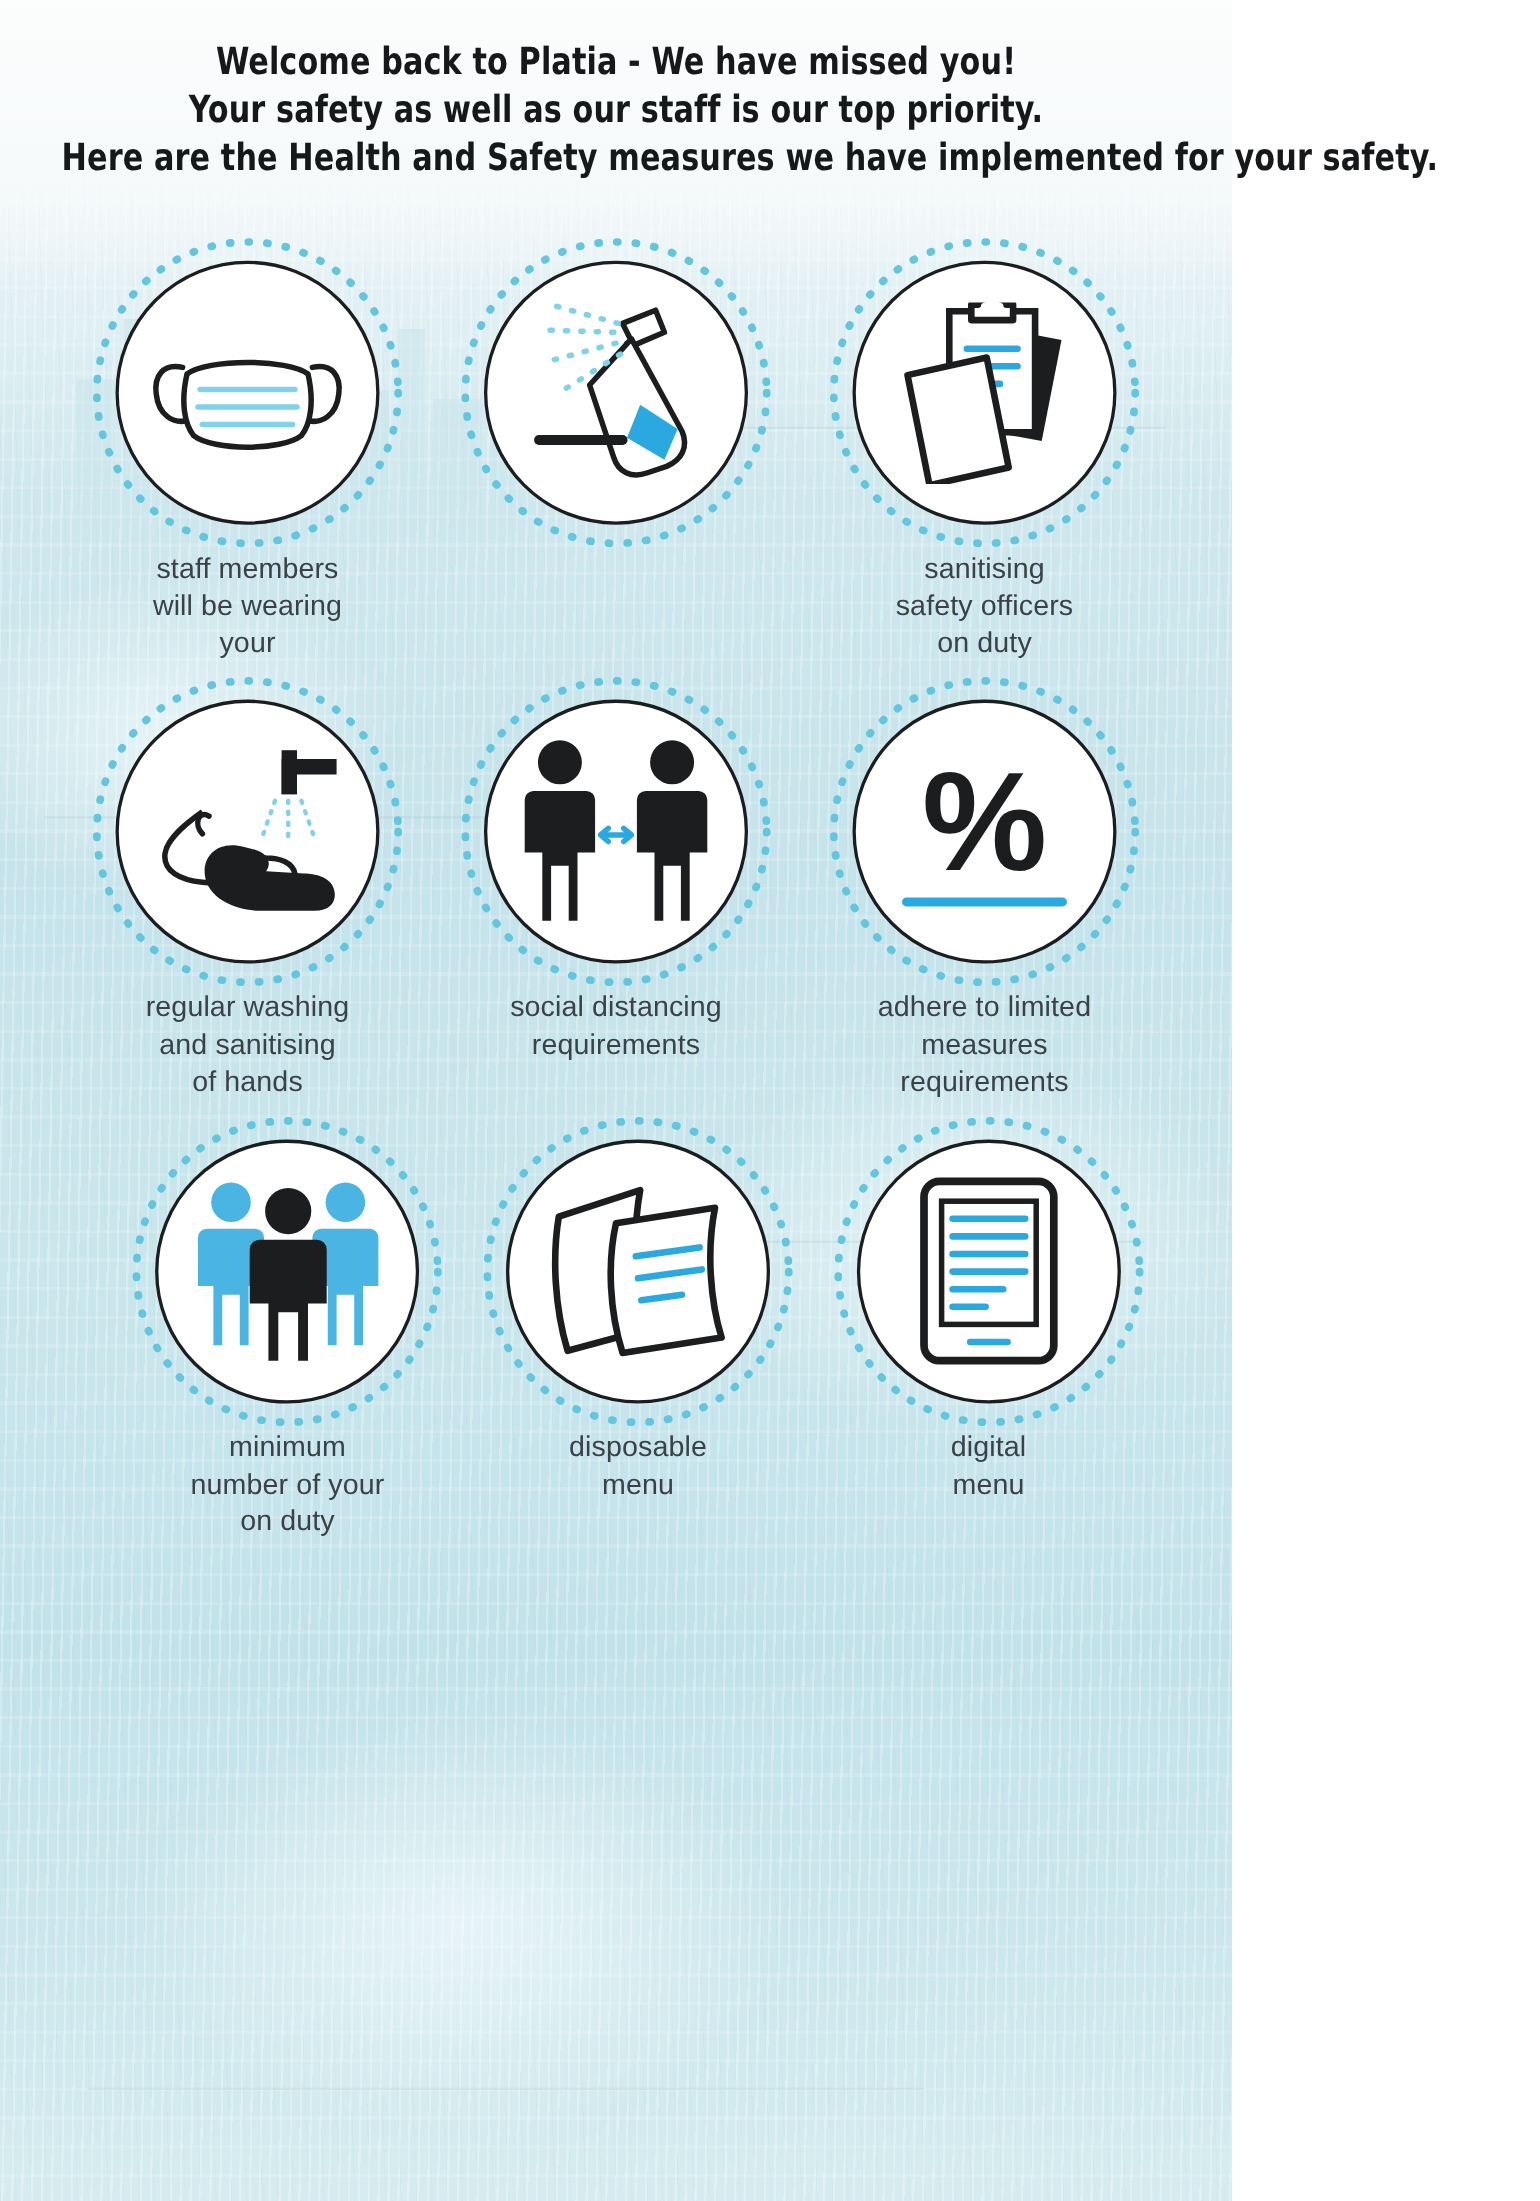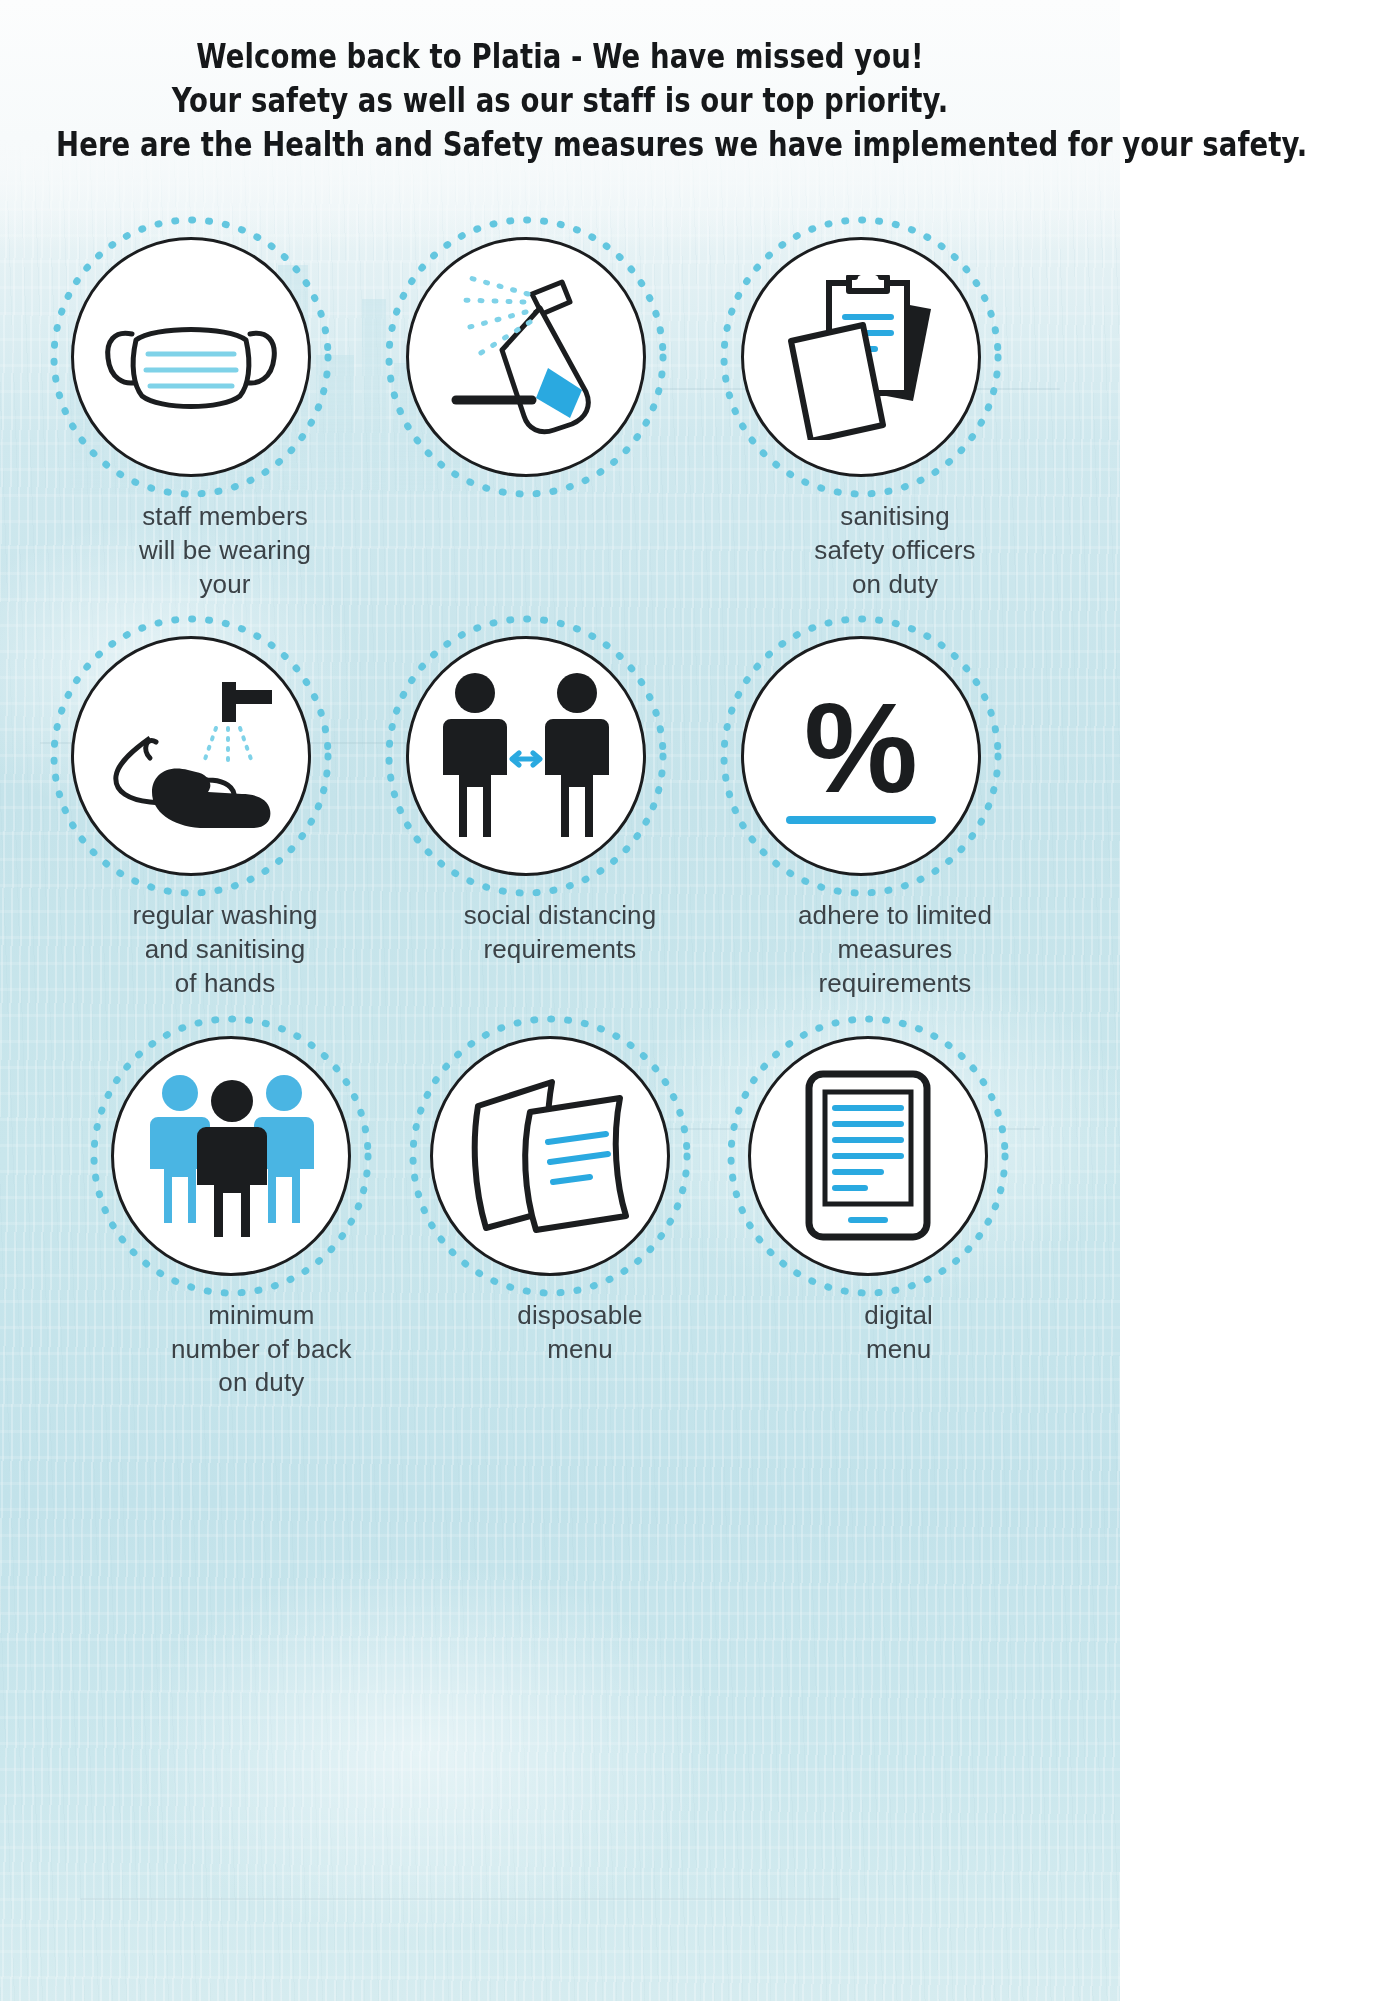--- a/index.html
+++ b/index.html
@@ -75,21 +75,21 @@
   .header .l3{font-size:34px;}
   
   .grid{
     position:absolute;left:0;top:228px;width:1120px;
     z-index:4;
   }
   .row{
     display:flex;justify-content:space-between;
     padding:0 62px;box-sizing:border-box;
   }
-  .cell{width:326px;display:flex;flex-direction:column;}
+  .cell{width:326px;display:flex;flex-direction:column;align-items:center;}
   .badge{
     position:relative;width:258px;height:258px;
     display:flex;align-items:center;justify-content:center;
   }
   .dots{
     position:absolute;left:-14px;top:-14px;width:286px;height:286px;
   }
   .disc{
     position:relative;width:240px;height:240px;border-radius:50%;
     background:#ffffff;border:3px solid #1b1d1f;
@@ -321,21 +321,21 @@
               </g>
               <g fill="#1b1d1f">
                 <circle cx="98" cy="28" r="21"></circle>
                 <path d="M72 54 H124 A9 9 0 0 1 133 63 V112 H116 V164 H107 V120 H89 V164 H80 V112 H63 V63 A9 9 0 0 1 72 54 Z"></path>
               </g>
             </svg>
           </div>
         </div>
         <div class="caption">
           <div>minimum</div>
-          <div>number of back</div>
+          <div>number of your</div>
           <div>on duty</div>
         </div>
       </div>
 
       <div class="cell">
         <div class="badge">
           <svg class="dots" viewBox="0 0 286 286">
             <circle cx="143" cy="143" r="137" fill="none" stroke="#63c6df" stroke-width="7" stroke-linecap="round" stroke-dasharray="1 16"></circle>
           </svg>
           <div class="disc">

